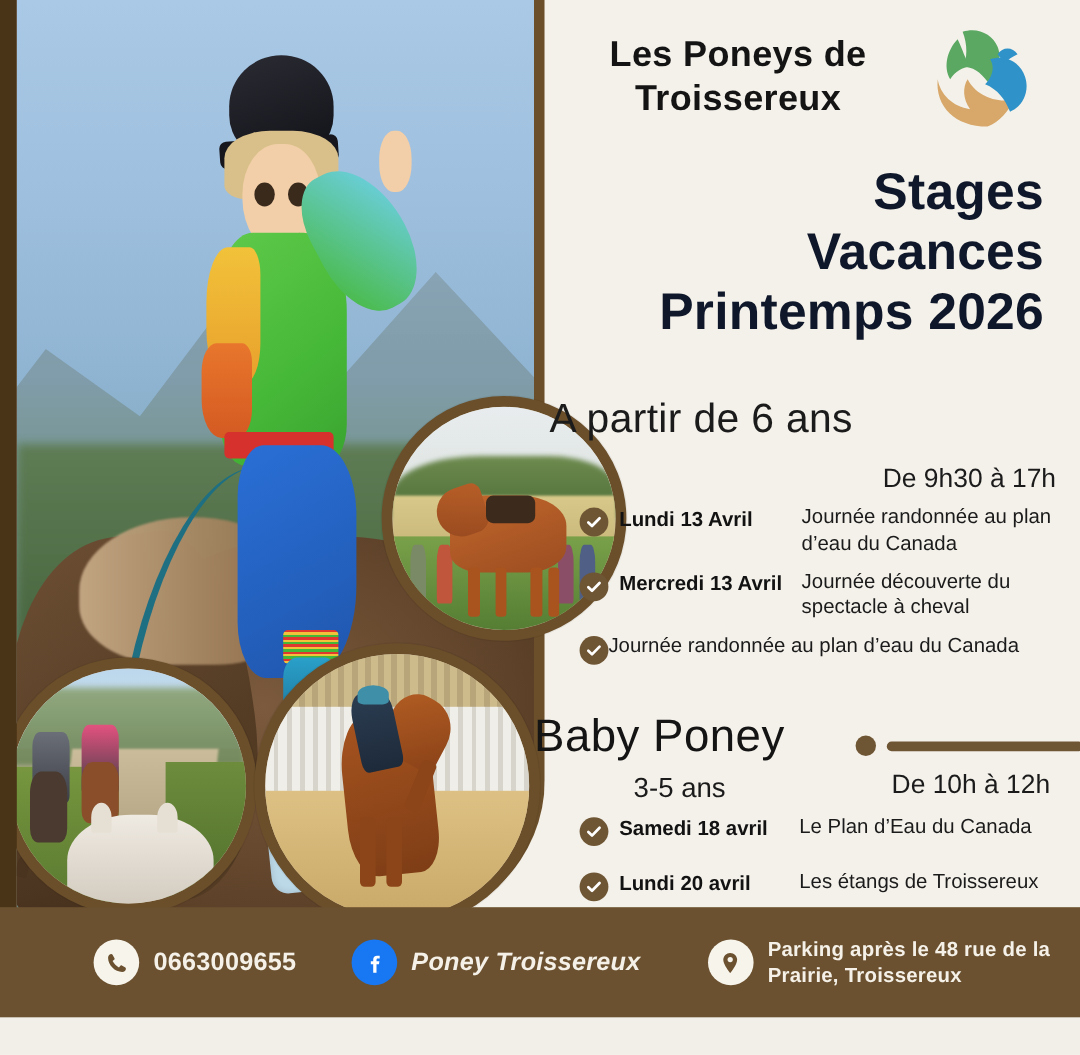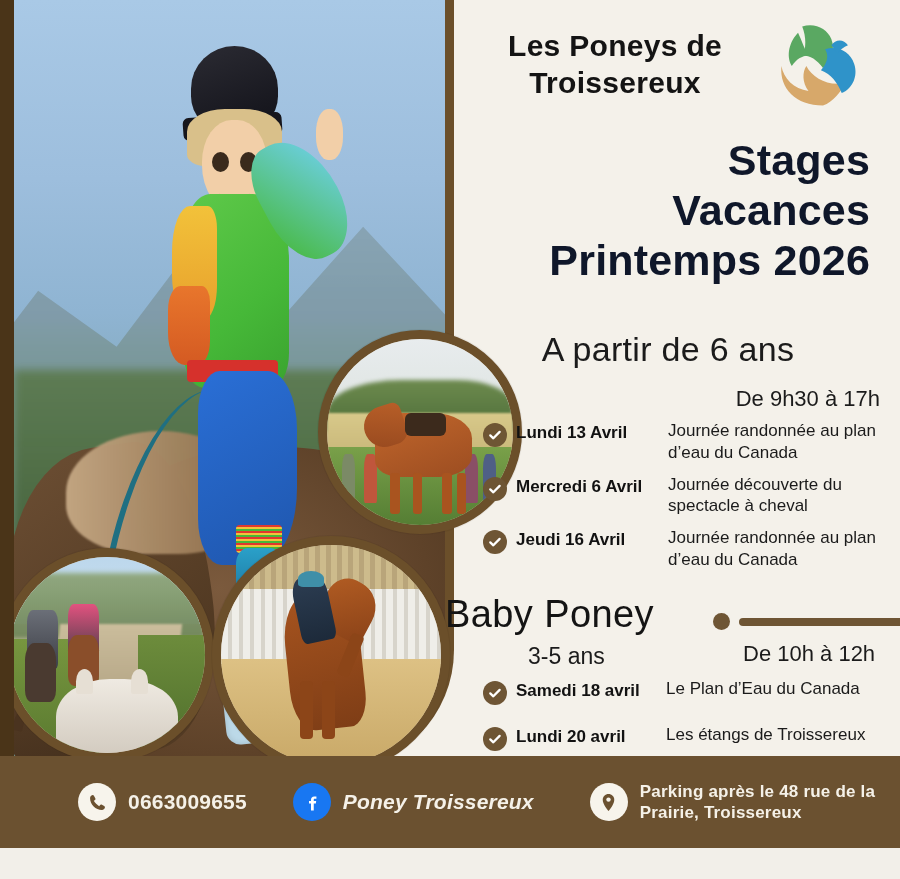--- a/index.html
+++ b/index.html
@@ -138,21 +138,21 @@
   .content{position:absolute;left:455px;top:0;width:445px;height:782px;z-index:5;}
 
   .brand-row{position:absolute;left:10px;top:28px;width:430px;display:flex;align-items:flex-start;}
   .brand-name{font-weight:bold;font-size:30px;line-height:1.22;color:#141414;
       letter-spacing:.3px;text-align:center;width:300px;}
   .logo{width:104px;height:104px;margin-left:6px;margin-top:-14px;flex:0 0 auto;}
 
   .headline{position:absolute;right:30px;top:136px;width:412px;text-align:right;
       color:#0f172a;font-weight:bold;font-size:43px;line-height:1.16;letter-spacing:.2px;}
 
-  .age-line{position:absolute;right:22px;top:330px;width:420px;text-align:center;
+  .age-line{position:absolute;right:22px;top:330px;width:420px;text-align:left;
       color:#1b1b1b;font-size:34px;letter-spacing:.3px;}
   .hours-line{position:absolute;right:20px;top:386px;width:420px;text-align:right;
       color:#1b1b1b;font-size:22px;}
 
   .schedule{position:absolute;left:28px;top:420px;width:417px;}
   .srow{display:flex;align-items:flex-start;margin-bottom:10px;}
   .check{flex:0 0 auto;width:24px;height:24px;border-radius:50%;background:#6e5534;
       display:flex;align-items:center;justify-content:center;margin-top:3px;}
   .check svg{width:14px;height:14px;}
   .sdate{flex:0 0 auto;width:152px;margin-left:9px;font-weight:bold;font-size:17px;color:#121212;padding-top:3px;}
@@ -312,30 +312,29 @@
         </span>
         <span class="sdate">Lundi 13 Avril</span>
         <span class="sdesc">Journée randonnée au plan d’eau du Canada</span>
       </div>
       <div class="srow">
         <span class="check">
           <svg viewBox="0 0 16 16">
               <path d="M2.6 8.4 L6.1 11.8 L13.3 4.4" stroke="#fff" stroke-width="2.6" fill="none" stroke-linecap="round" stroke-linejoin="round"></path>
             </svg>
         </span>
-        <span class="sdate">Mercredi 6 Avril</span>
+        <span class="sdate">Mercredi 13 Avril</span>
         <span class="sdesc">Journée découverte du spectacle à cheval</span>
       </div>
       <div class="srow">
         <span class="check">
           <svg viewBox="0 0 16 16">
               <path d="M2.6 8.4 L6.1 11.8 L13.3 4.4" stroke="#fff" stroke-width="2.6" fill="none" stroke-linecap="round" stroke-linejoin="round"></path>
             </svg>
         </span>
-        <span class="sdate">Jeudi 16 Avril</span>
         <span class="sdesc">Journée randonnée au plan d’eau du Canada</span>
       </div>
     </div>
 
     <div class="baby-head">
       <div class="baby-title">Baby Poney</div>
       <div class="baby-age">3-5 ans</div>
       <div class="divider">
         <span class="dot"></span>
         <span class="bar"></span>

